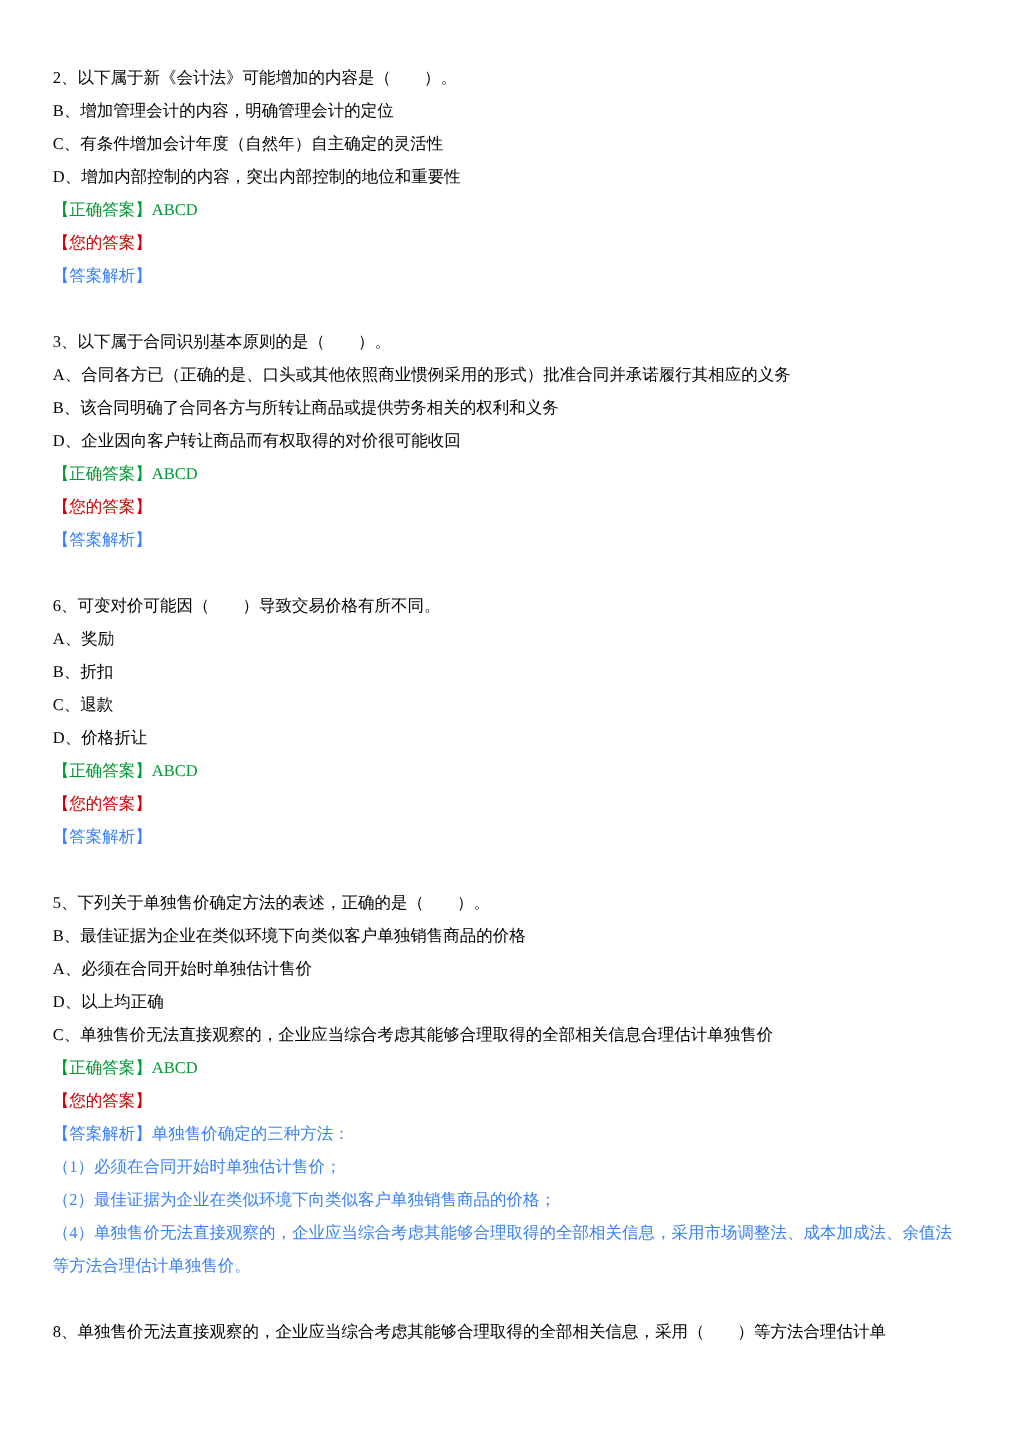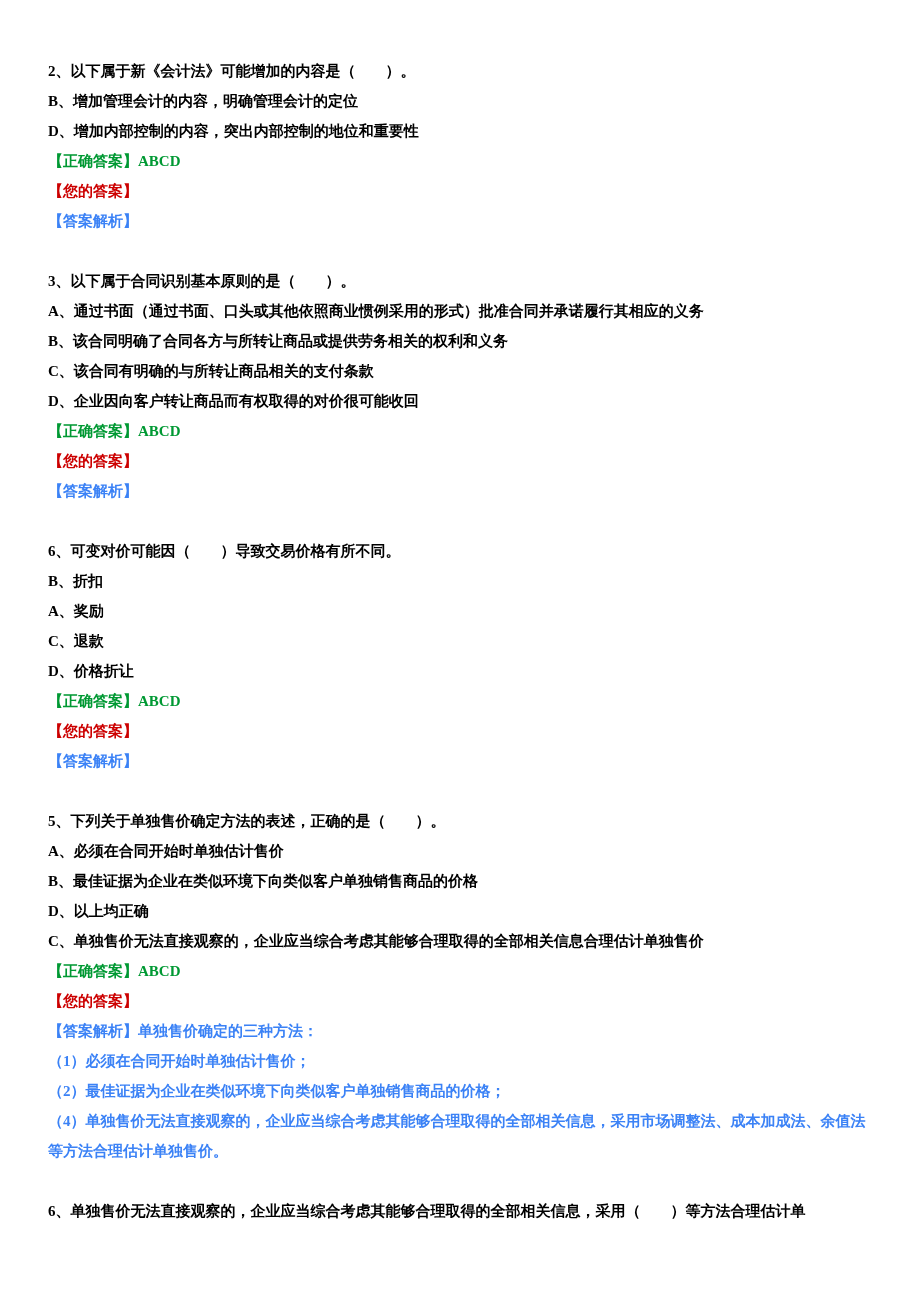--- a/index.html
+++ b/index.html
@@ -1,15 +1,15 @@
 <!DOCTYPE html>
 <html><head>
   <meta charset="utf-8">
   <style>
-    * { margin: 0; padding: 0; box-sizing: border-box; font-weight: bold; }
+    * { margin: 0; padding: 0; box-sizing: border-box; }
     body {
       font-family: "SimSun", "宋体", serif;
       font-size: 15px;
       line-height: 2;
       color: #000;
       background: #fff;
       padding: 56px 48px 48px 48px;
       width: 920px;
     }
     .question-block {
@@ -29,54 +29,54 @@
       color: #3b82f6;
     }
   </style>
 </head>
 <body>
 
 <div id="content">
     <div class="question-block">
       <span class="line">2、以下属于新《会计法》可能增加的内容是（　　）。</span>
       <span class="line">B、增加管理会计的内容，明确管理会计的定位</span>
+      <span class="line">C、有条件增加会计年度（自然年）自主确定的灵活性</span>
       <span class="line">D、增加内部控制的内容，突出内部控制的地位和重要性</span>
       <span class="line"><span class="correct-answer">【正确答案】</span><span class="correct-answer">ABCD</span></span>
       <span class="line your-answer">【您的答案】</span>
       <span class="line analysis">【答案解析】</span>
     </div>
     <div class="question-block">
       <span class="line">3、以下属于合同识别基本原则的是（　　）。</span>
-      <span class="line">A、通过书面（通过书面、口头或其他依照商业惯例采用的形式）批准合同并承诺履行其相应的义务</span>
+      <span class="line">A、合同各方已（正确的是、口头或其他依照商业惯例采用的形式）批准合同并承诺履行其相应的义务</span>
       <span class="line">B、该合同明确了合同各方与所转让商品或提供劳务相关的权利和义务</span>
-      <span class="line">C、该合同有明确的与所转让商品相关的支付条款</span>
       <span class="line">D、企业因向客户转让商品而有权取得的对价很可能收回</span>
       <span class="line"><span class="correct-answer">【正确答案】</span><span class="correct-answer">ABCD</span></span>
       <span class="line your-answer">【您的答案】</span>
       <span class="line analysis">【答案解析】</span>
     </div>
     <div class="question-block">
       <span class="line">6、可变对价可能因（　　）导致交易价格有所不同。</span>
+      <span class="line">A、奖励</span>
       <span class="line">B、折扣</span>
-      <span class="line">A、奖励</span>
       <span class="line">C、退款</span>
       <span class="line">D、价格折让</span>
       <span class="line"><span class="correct-answer">【正确答案】</span><span class="correct-answer">ABCD</span></span>
       <span class="line your-answer">【您的答案】</span>
       <span class="line analysis">【答案解析】</span>
     </div>
     <div class="question-block">
       <span class="line">5、下列关于单独售价确定方法的表述，正确的是（　　）。</span>
+      <span class="line">B、最佳证据为企业在类似环境下向类似客户单独销售商品的价格</span>
       <span class="line">A、必须在合同开始时单独估计售价</span>
-      <span class="line">B、最佳证据为企业在类似环境下向类似客户单独销售商品的价格</span>
       <span class="line">D、以上均正确</span>
       <span class="line">C、单独售价无法直接观察的，企业应当综合考虑其能够合理取得的全部相关信息合理估计单独售价</span>
       <span class="line"><span class="correct-answer">【正确答案】</span><span class="correct-answer">ABCD</span></span>
       <span class="line your-answer">【您的答案】</span>
       <span class="line"><span class="analysis">【答案解析】</span><span class="analysis">单独售价确定的三种方法：</span></span>
       <span class="line analysis">（1）必须在合同开始时单独估计售价；</span>
       <span class="line analysis">（2）最佳证据为企业在类似环境下向类似客户单独销售商品的价格；</span>
       <span class="line analysis">（4）单独售价无法直接观察的，企业应当综合考虑其能够合理取得的全部相关信息，采用市场调整法、成本加成法、余值法等方法合理估计单独售价。</span>
     </div>
     <div class="question-block">
-      <span class="line">6、单独售价无法直接观察的，企业应当综合考虑其能够合理取得的全部相关信息，采用（　　）等方法合理估计单</span>
+      <span class="line">8、单独售价无法直接观察的，企业应当综合考虑其能够合理取得的全部相关信息，采用（　　）等方法合理估计单</span>
     </div>
   </div>
 
 </body></html>

